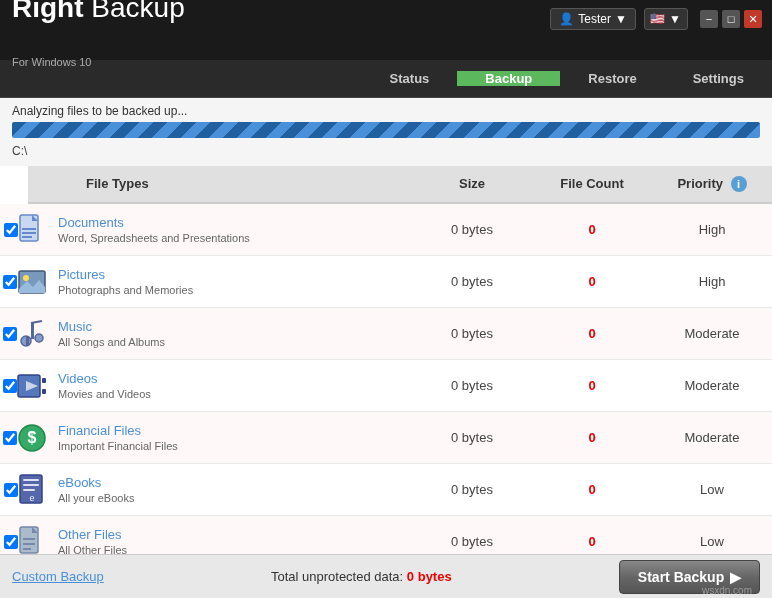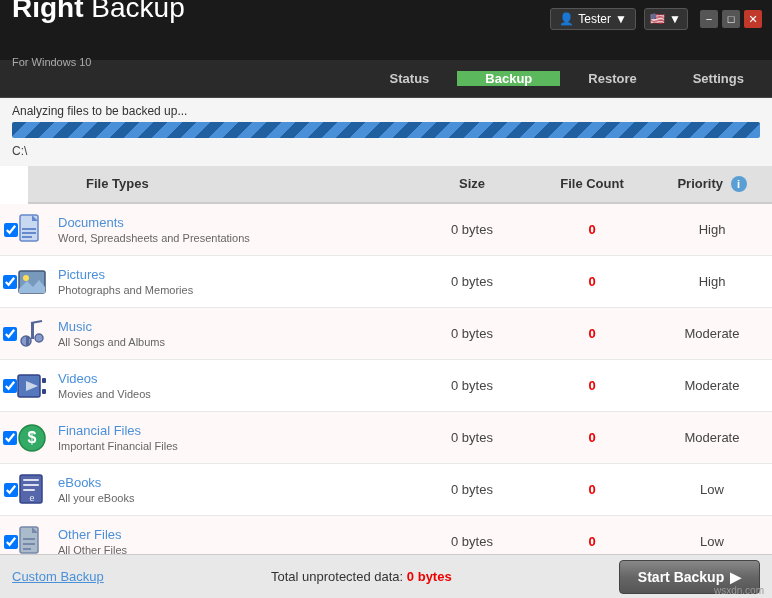--- a/index.html
+++ b/index.html
@@ -287,21 +287,21 @@
     .icon-pic { color: #5577aa; }
     .icon-music { color: #7799bb; }
     .icon-video { color: #4466aa; }
     .icon-finance { color: #228844; }
     .icon-ebook { color: #445599; }
     .icon-other { color: #7788aa; }
 
     .watermark {
       position: absolute;
       bottom: 2px;
-      right: 8px;
+      right: 20px;
       font-size: 10px;
       color: #999;
     }
   </style>
 </head>
 <body>
 
 <div class="title-bar">
   <div class="logo">
     <div class="app-name">

